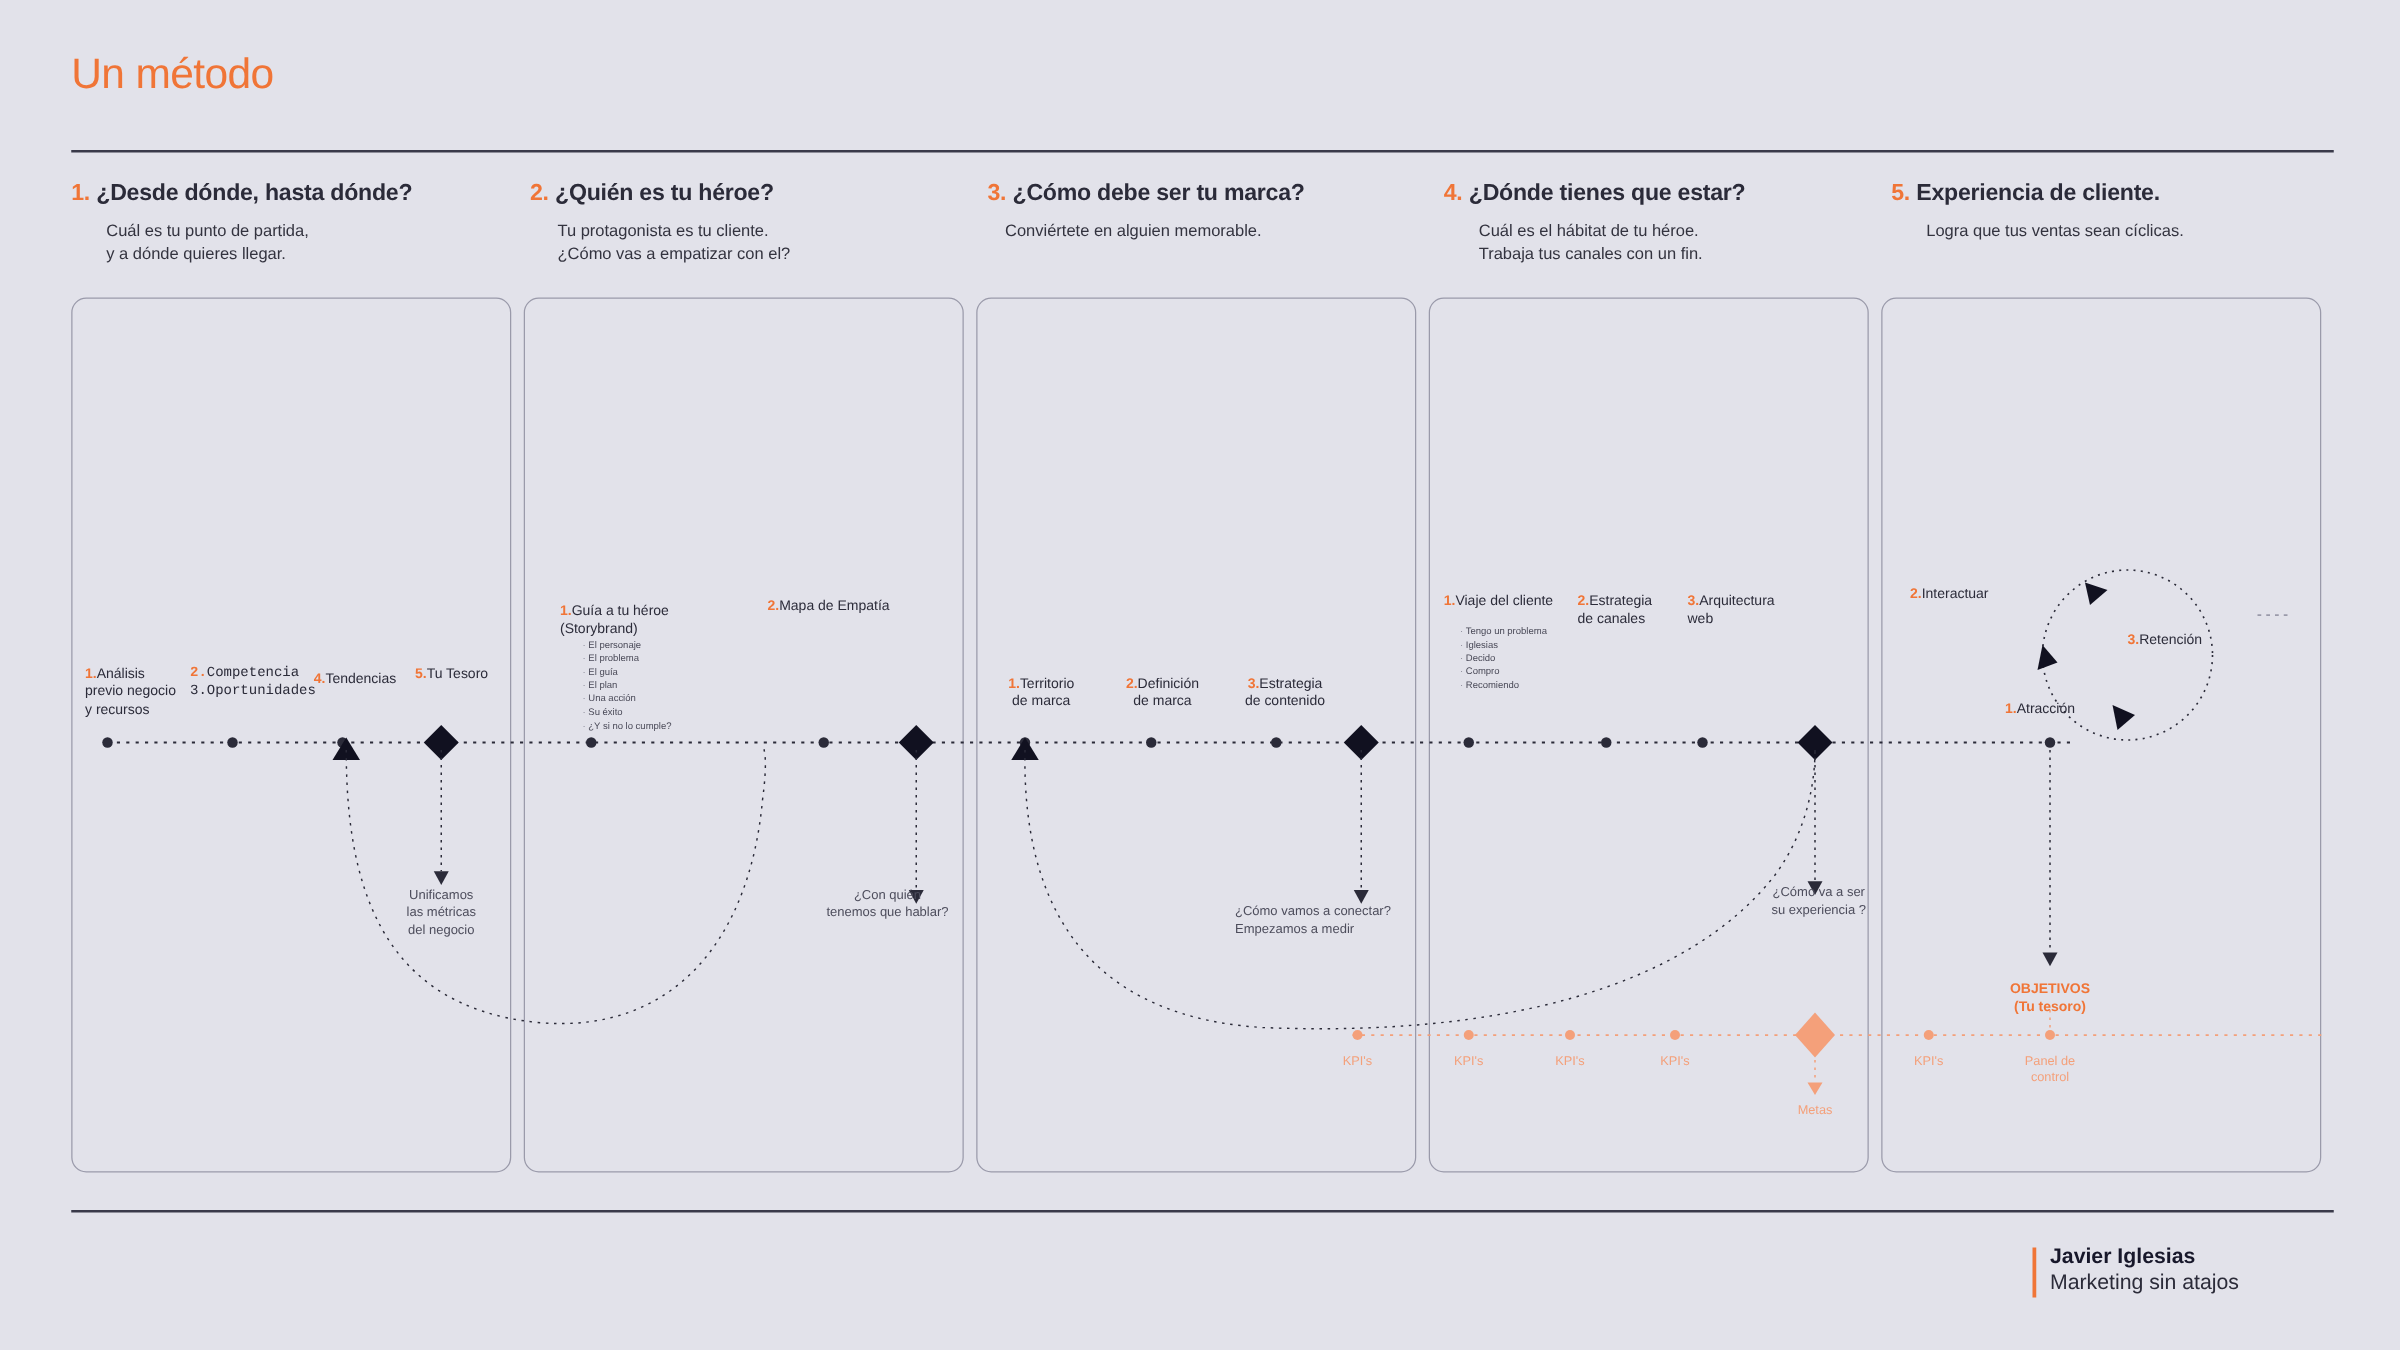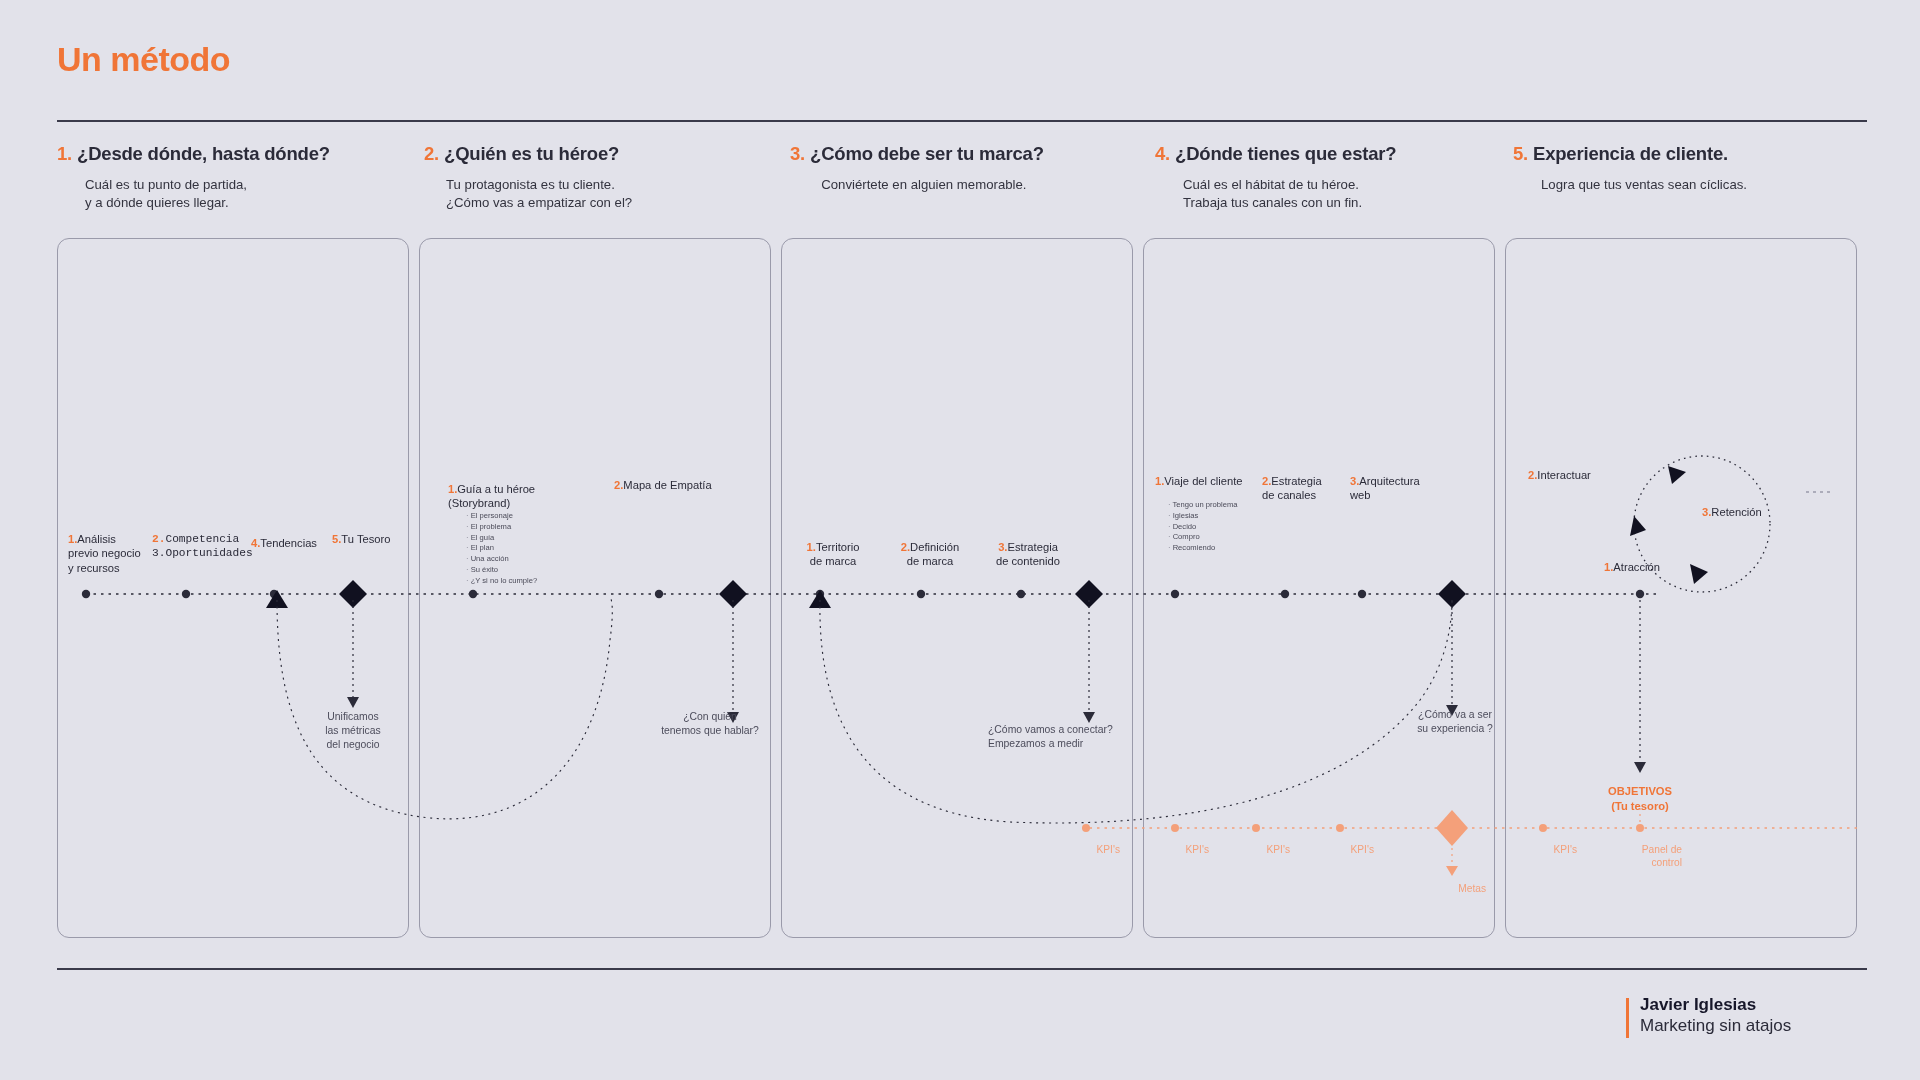--- a/index.html
+++ b/index.html
@@ -8,21 +8,21 @@
     background: #e2e2ea;
     font-family: "Liberation Sans", sans-serif;
     color: #2b2b39;
     overflow: hidden;
   }
   .page { position: relative; width: 1920px; height: 1080px; }
 
   
   .title {
     position: absolute; left: 57px; top: 40px;
-    font-size: 34px; font-weight: bold; letter-spacing: -0.5px;
+    font-size: 34px; font-weight: normal; letter-spacing: -0.5px;
     color: #f07537;
   }
   .rule-top {
     position: absolute; left: 57px; top: 120px;
     width: 1810px; height: 2px; background: #3a3a4a;
   }
   .rule-bottom {
     position: absolute; left: 57px; top: 968px;
     width: 1810px; height: 2px; background: #3a3a4a;
   }
@@ -61,21 +61,21 @@
   .bullets div::before { content: "·  "; color: #8a8a98; }
 
   .note {
     position: absolute; font-size: 10.4px; line-height: 1.34;
     color: #4d4d5c; white-space: pre-line;
   }
   .note.center { text-align: center; }
 
   .kpi {
     position: absolute; font-size: 10.2px; color: #f4a07a;
-    text-align: right; white-space: pre-line; line-height: 1.32;
+    text-align: center; white-space: pre-line; line-height: 1.32;
   }
   .objetivos {
     position: absolute; font-size: 11.2px; font-weight: bold;
     color: #f07537; text-align: center; line-height: 1.32;
     white-space: pre-line;
   }
 
   
   .footer { position: absolute; left: 1640px; top: 995px; }
   .footer .bar {
@@ -111,21 +111,21 @@
       <span class="num">2.</span><span>¿Quién es tu héroe?</span>
     </div>
     <div class="sub" style="margin-left:22px;">Tu protagonista es tu cliente.
 ¿Cómo vas a empatizar con el?</div>
   </div>
 
   <div class="colhead" style="left:790px; top:143px;">
     <div class="h">
       <span class="num">3.</span><span>¿Cómo debe ser tu marca?</span>
     </div>
-    <div class="sub" style="margin-left:14px;text-align:center;">Conviértete en alguien memorable.</div>
+    <div class="sub" style="margin-left:14px;">Conviértete en alguien memorable.</div>
   </div>
 
   <div class="colhead" style="left:1155px; top:143px;">
     <div class="h">
       <span class="num">4.</span><span>¿Dónde tienes que estar?</span>
     </div>
     <div class="sub" style="margin-left:28px;">Cuál es el hábitat de tu héroe.
 Trabaja tus canales con un fin.</div>
   </div>
 

